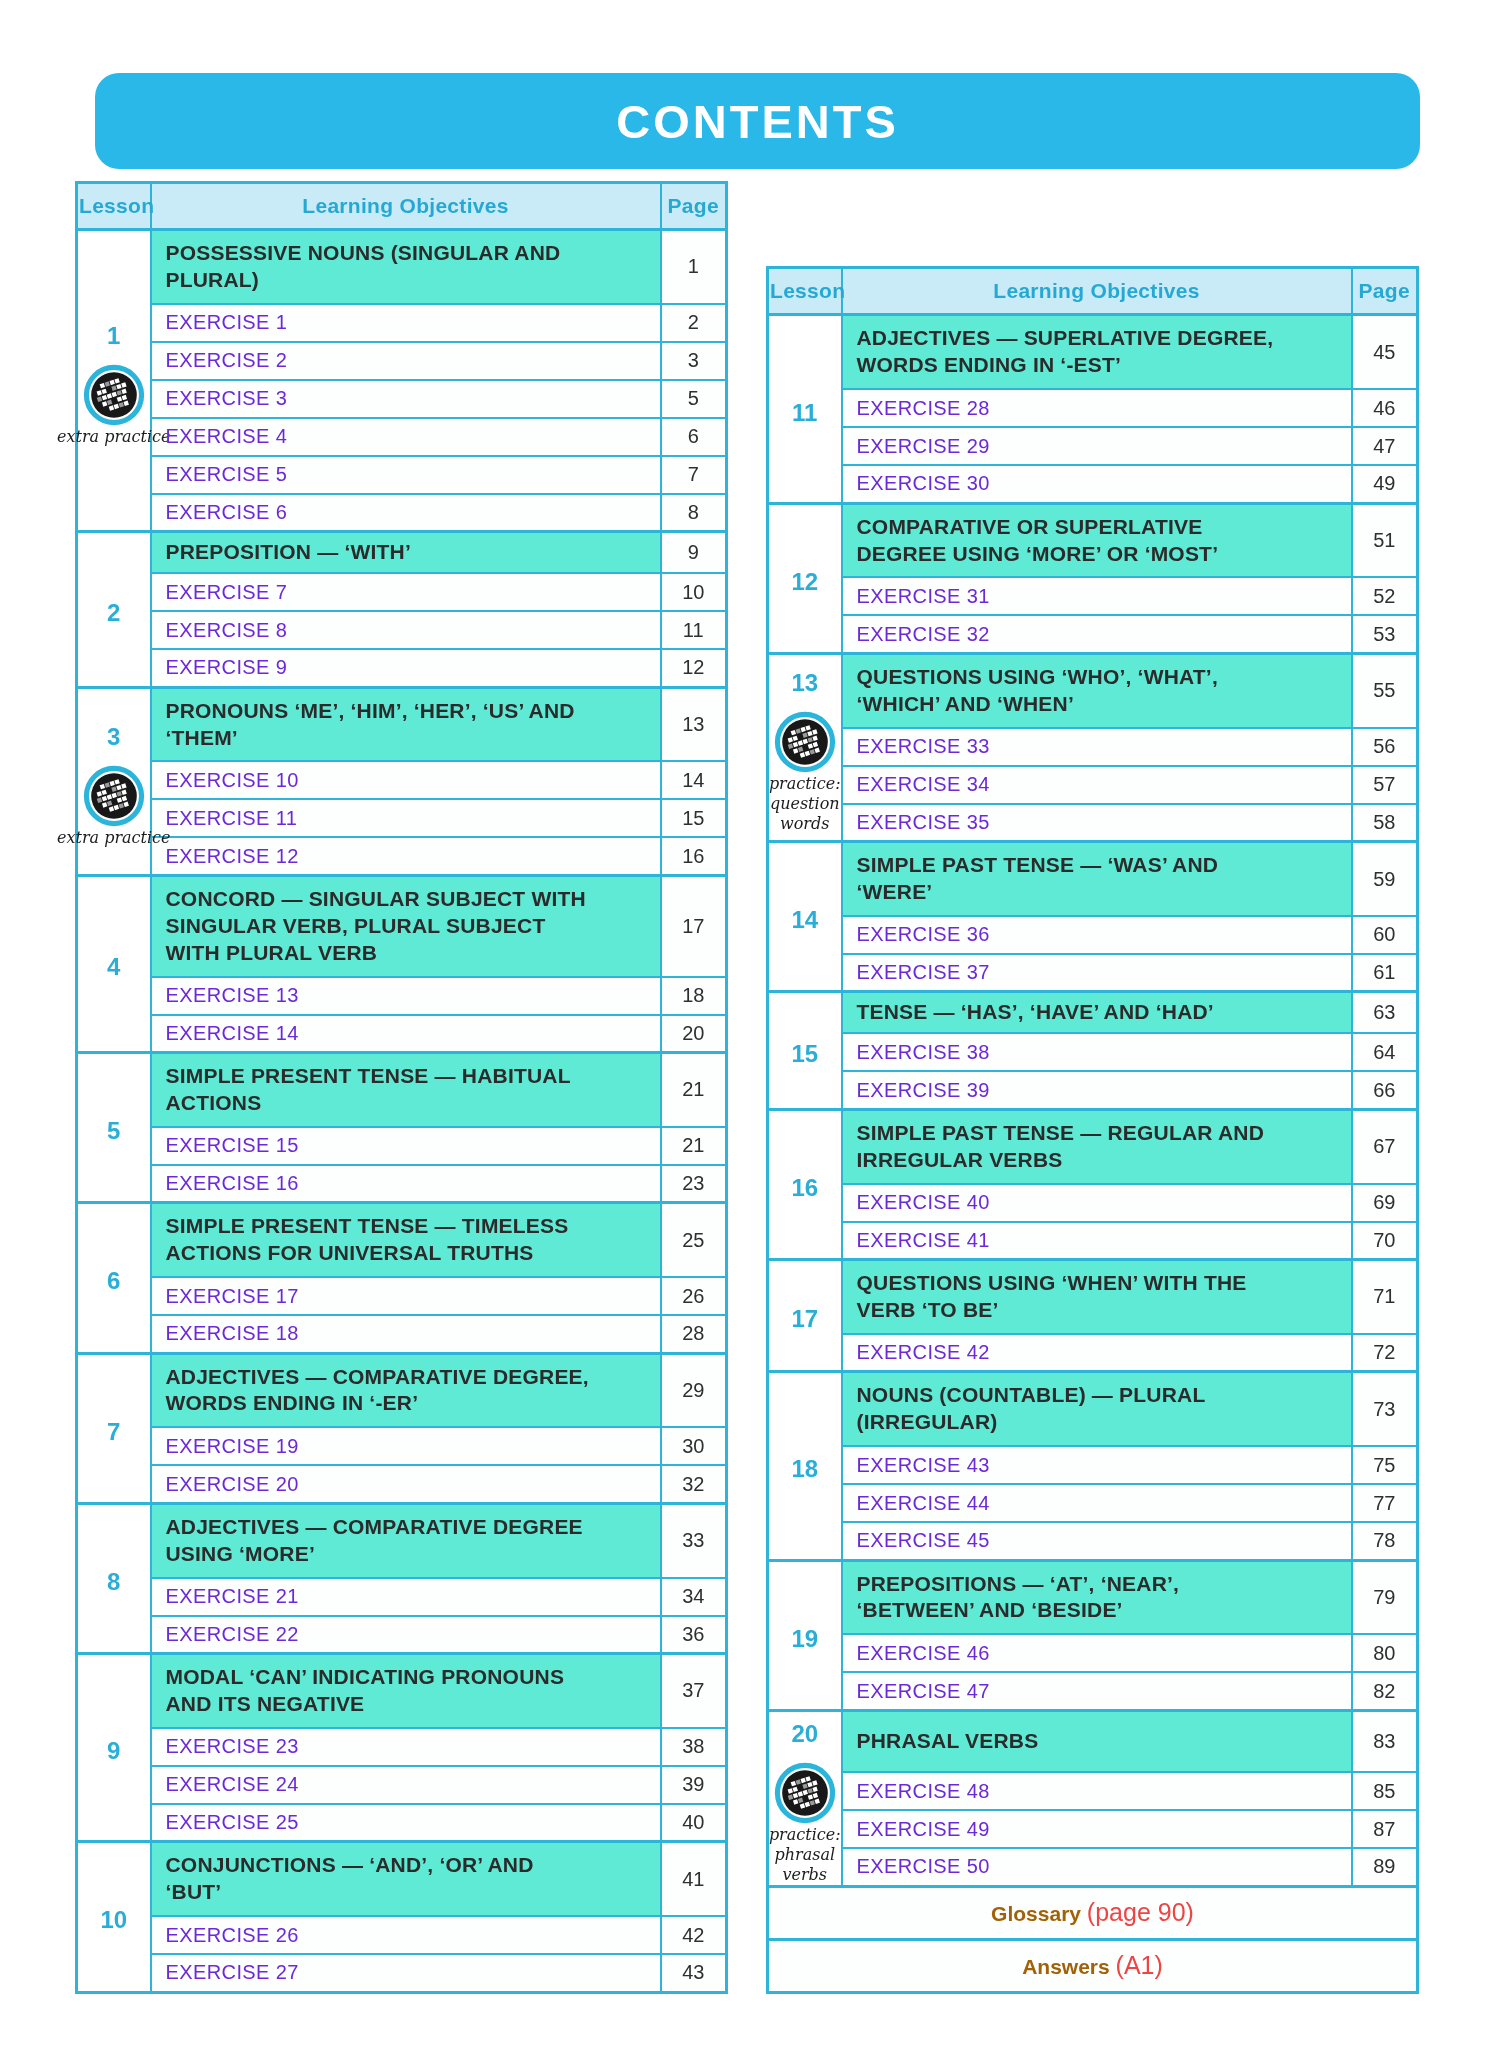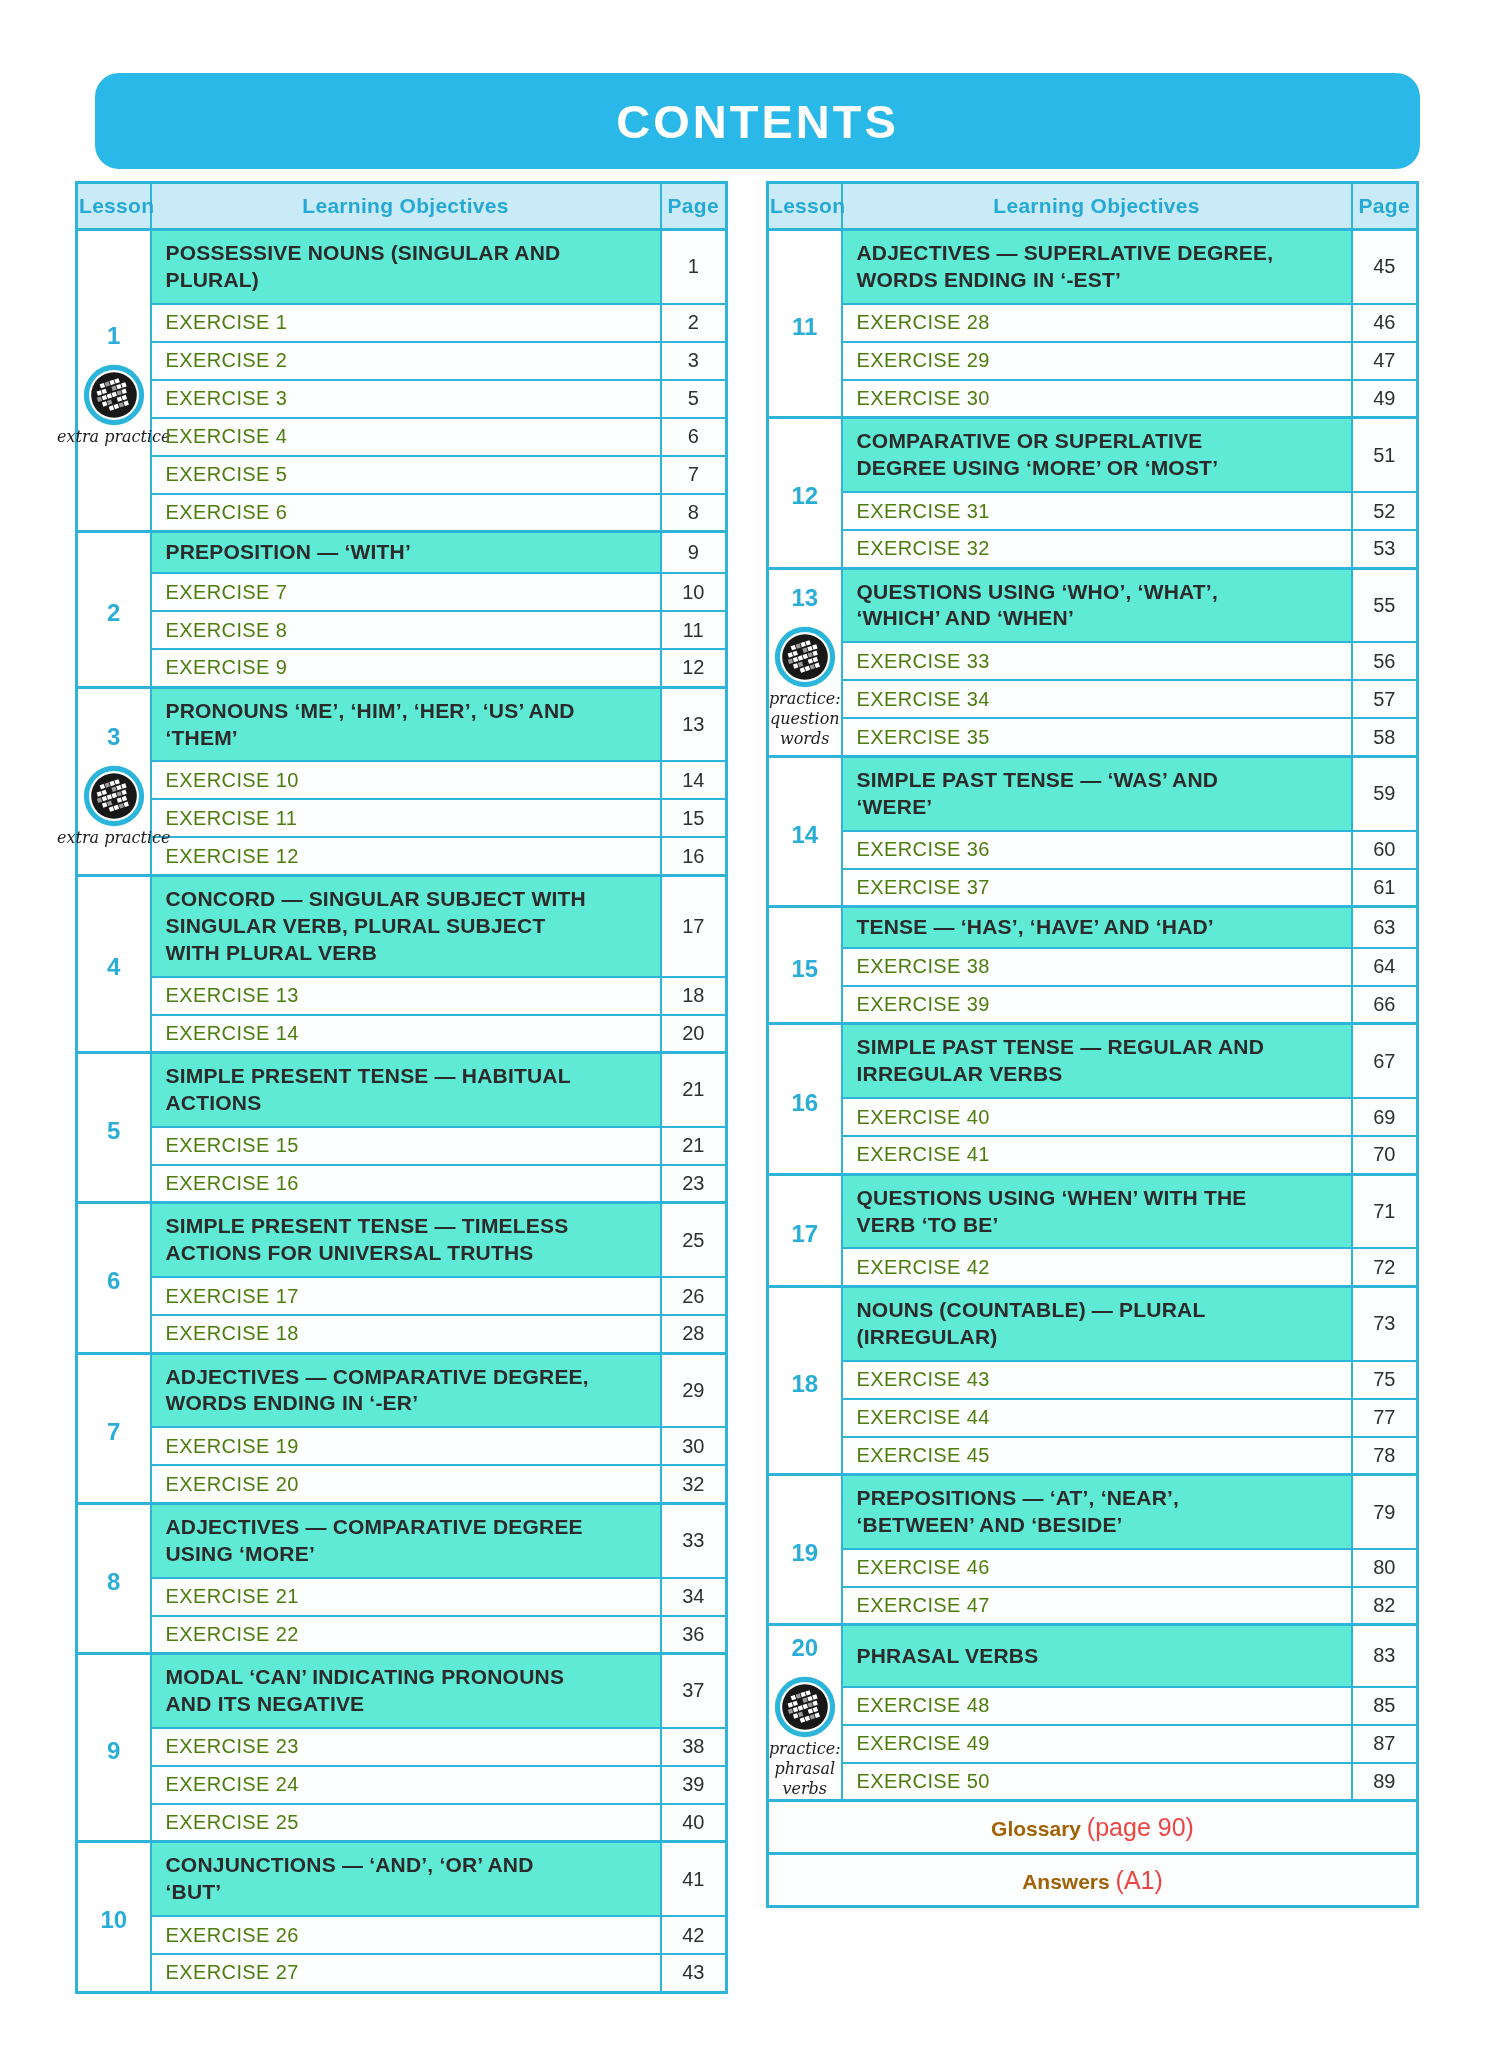--- a/index.html
+++ b/index.html
@@ -13,21 +13,21 @@
     margin:73px 77px 0 95px;
     height:96px;
     background:#29b8e7;
     border-radius:24px;
     display:flex;align-items:center;justify-content:center;
   }
   .banner h1{
     margin:1px;color:#ffffff;font-size:47px;font-weight:bold;letter-spacing:3px;
   }
   .tables{
-    display:flex;gap:38px;margin:12px 0 0 75px;align-items:flex-start;
+    display:flex;gap:38px;margin:12px 0 0 75px;align-items:flex-end;
   }
   table.toc{
     width:653px;border-collapse:collapse;table-layout:fixed;
     border:3px solid #2db4d8;
   }
   table.toc td, table.toc th{border:2px solid #2db4d8;vertical-align:middle;}
   tbody.grp{border-top:3px solid #2db4d8;}
   th.hdr{
     background:#c9ebf7;color:#25a9d4;font-size:21px;font-weight:bold;
     height:42px;text-align:center;letter-spacing:.3px;
@@ -43,21 +43,21 @@
     font-size:16px;line-height:1.12;color:#1d1d1d;
     white-space:nowrap;text-align:center;margin-top:2px;
   }
   td.tt{
     font-weight:bold;font-size:21px;line-height:1.28;letter-spacing:.2px;
     color:#2b2b2b;padding:9px 70px 9px 14px;background:#5eead4;
   }
   td.tt1{padding-top:6px;padding-bottom:6px;}
   tr.exr{height:38px;}
   td.ex{
-    font-size:20px;letter-spacing:.4px;color:#4d7c0f;
+    font-size:20px;letter-spacing:.4px;color:#6d28d9;
     padding:4px 8px 4px 14px;background:#fdfefe;
   }
   td.pg{
     text-align:center;font-size:20px;color:#2f2f2f;background:#fdfefe;
   }
   td.foot{
     text-align:center;height:48px;background:#fdfefe;font-size:21px;
   }
   .foot-label{color:#a16207;font-weight:bold;font-size:21px;}
   .foot-rest{color:#ef4444;font-size:25px;}

